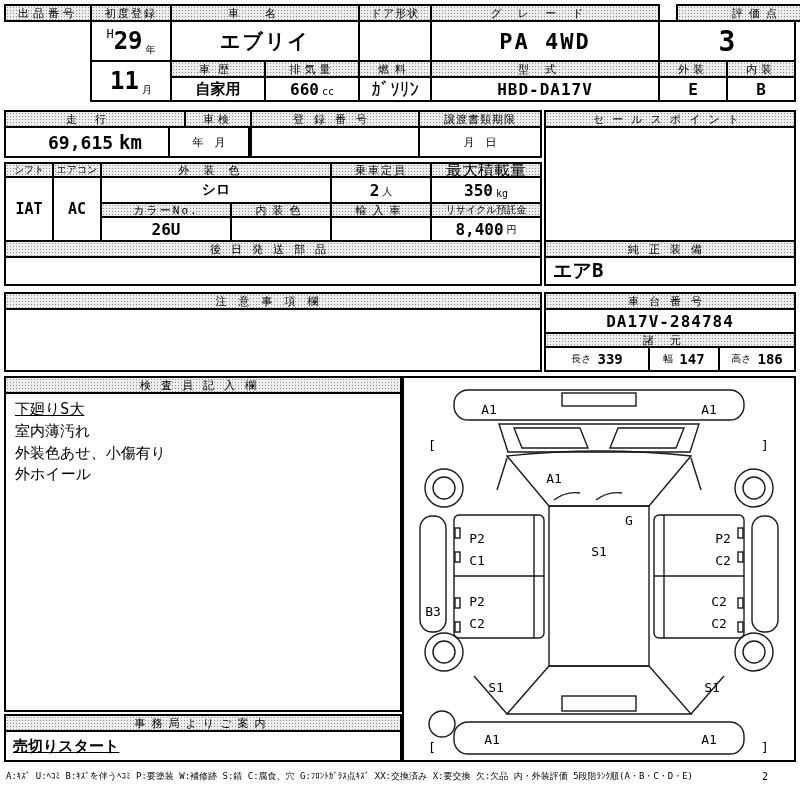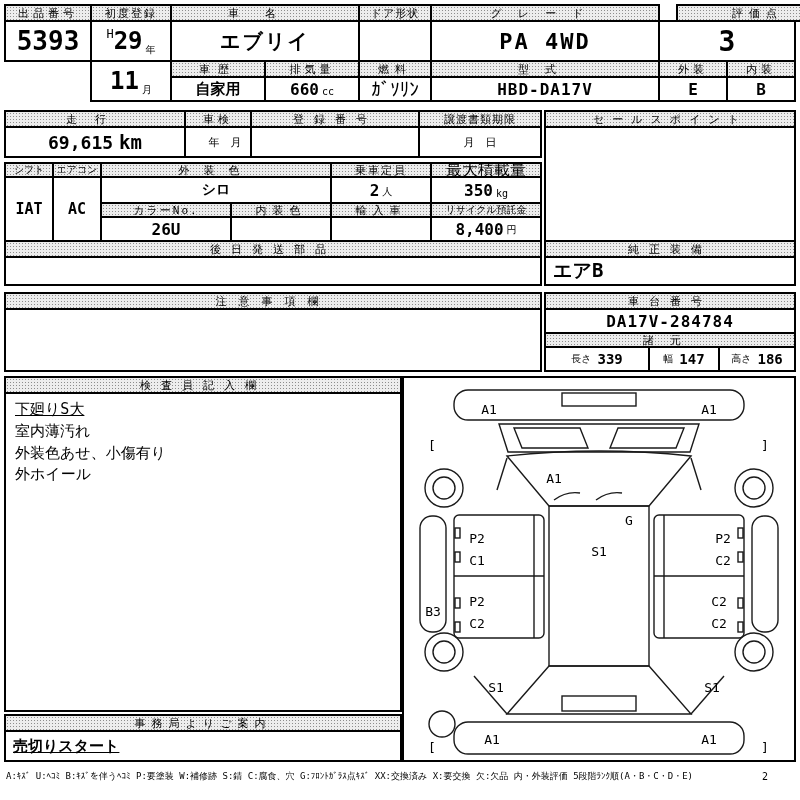--- a/index.html
+++ b/index.html
@@ -27,21 +27,20 @@
   #car-svg .s{fill:none;stroke:#1a1a1a;stroke-width:1.4}
   #car-svg .mark{font-size:13px;fill:#000;text-anchor:middle;
                  font-family:"DejaVu Sans Mono",monospace}
 </style>
 </head>
 <body>
 
 <div class="sheet">
 
   <div class="c hd" style="left:4px;top:4px;width:88px;height:18px;letter-spacing:4px">出品番号</div>
-  <div class="c b f26" style="left:4px;top:20px;width:88px;height:42px">5393</div>
 
   <div class="c hd" style="left:90px;top:4px;width:82px;height:18px;letter-spacing:2px">初度登録</div>
   <div class="c" style="left:90px;top:20px;width:82px;height:42px">
     <span class="f12" style="align-self:flex-start;margin-top:5px">H</span>
     <span class="f24 b">29</span>
     <span class="unit">年</span>
   </div>
   <div class="c" style="left:90px;top:60px;width:82px;height:42px">
     <span class="f24 b">11</span>
     <span class="unit">月</span>
@@ -78,21 +77,21 @@
   <div class="c b f16" style="left:658px;top:76px;width:70px;height:26px">E</div>
   <div class="c b f16" style="left:726px;top:76px;width:70px;height:26px">B</div>
 
   <div class="c hd" style="left:4px;top:110px;width:182px;height:18px;letter-spacing:18px">走行</div>
   <div class="c" style="left:4px;top:126px;width:182px;height:32px">
     <span class="f18 b">69,615</span>
     <span class="f13 b" style="margin-left:6px">km</span>
   </div>
 
   <div class="c hd" style="left:184px;top:110px;width:68px;height:18px;letter-spacing:4px">車検</div>
-  <div class="c f11" style="left:184px;top:126px;width:82px;height:32px">年　月</div>
+  <div class="c f11" style="left:168px;top:126px;width:82px;height:32px">年　月</div>
 
   <div class="c hd" style="left:250px;top:110px;width:170px;height:18px;letter-spacing:10px">登録番号</div>
   <div class="c f11" style="left:250px;top:126px;width:170px;height:32px"></div>
 
   <div class="c hd" style="left:418px;top:110px;width:124px;height:18px;letter-spacing:1px">譲渡書類期限</div>
   <div class="c f11" style="left:418px;top:126px;width:124px;height:32px">月　日</div>
 
   <div class="c hd" style="left:544px;top:110px;width:252px;height:18px;letter-spacing:8px">セールスポイント</div>
   <div class="c f12" style="left:544px;top:126px;width:252px;height:116px"></div>
 

